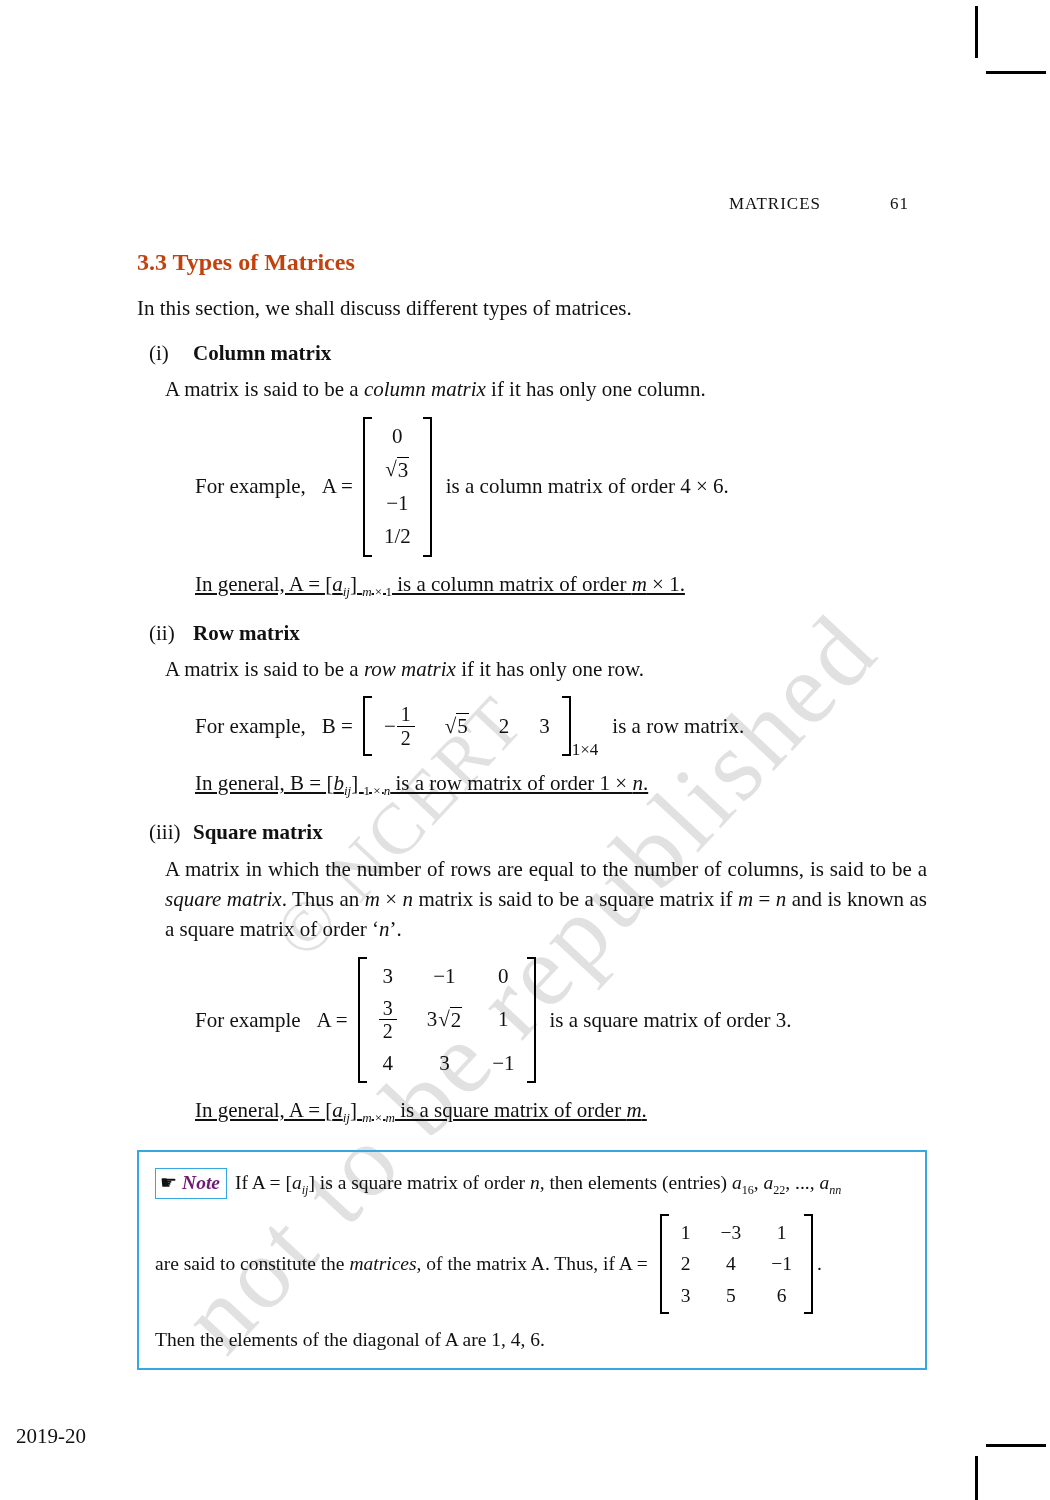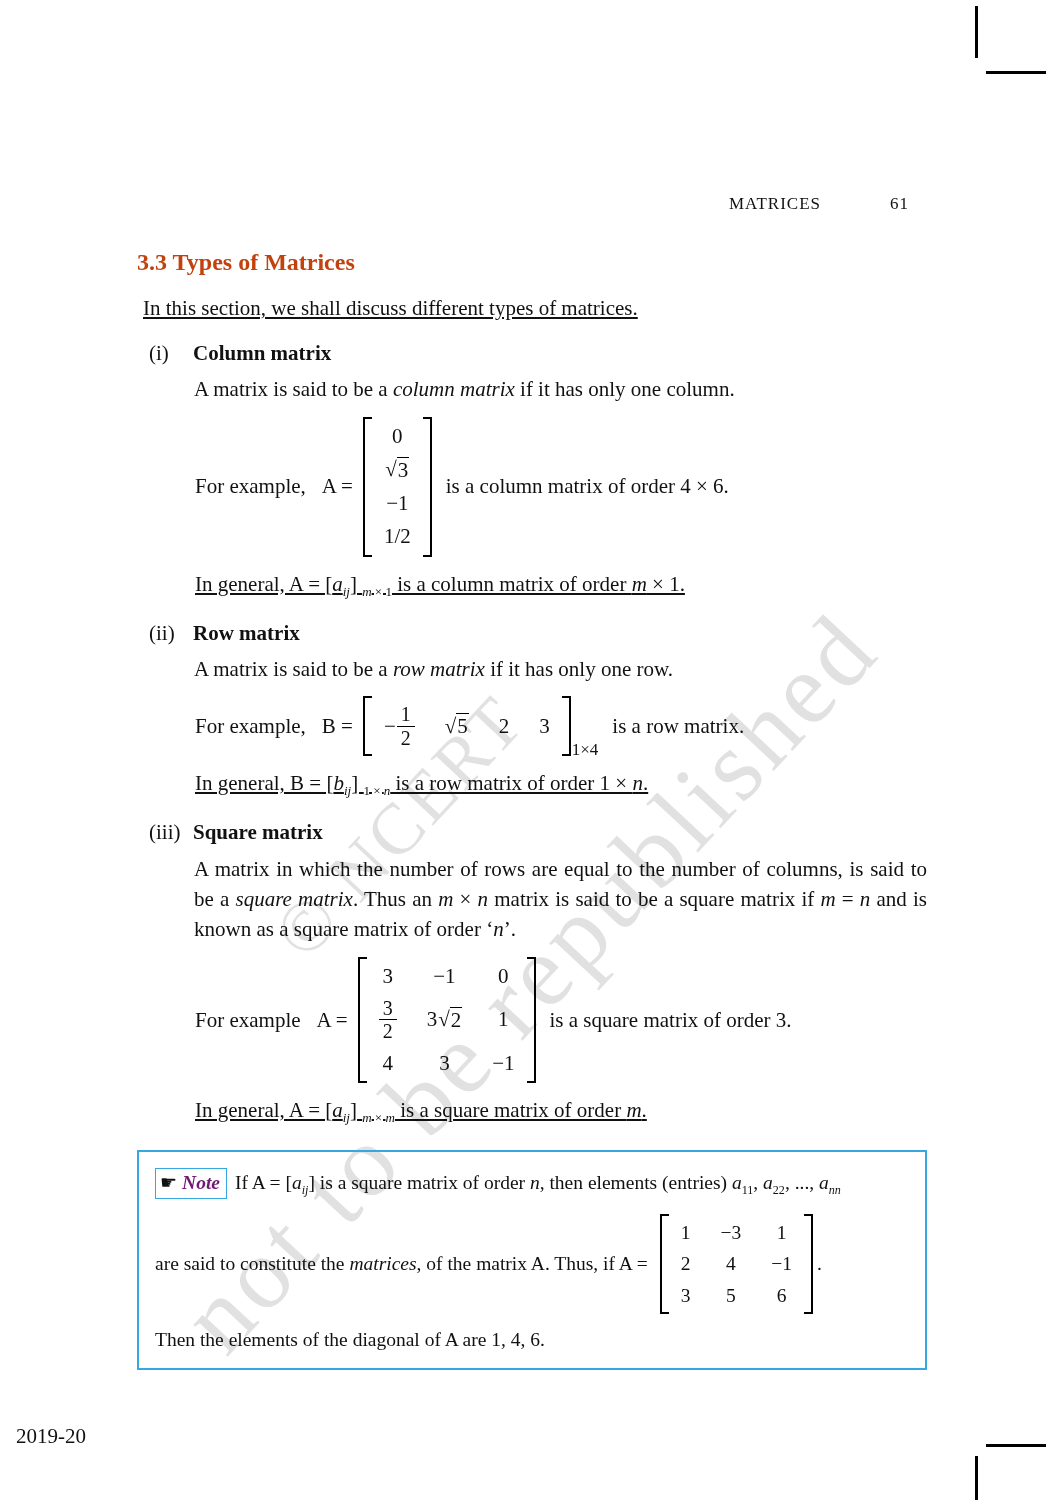--- a/index.html
+++ b/index.html
@@ -15,25 +15,25 @@
   
   .crop { position:absolute; background:#000; z-index:2; }
   .crop-tr-v { left:975px; top:6px;    width:3px;  height:52px; }
   .crop-tr-h { left:986px; top:71px;   width:60px; height:3px;  }
   .crop-br-h { left:986px; top:1444px; width:60px; height:3px;  }
   .crop-br-v { left:975px; top:1456px; width:3px;  height:44px; }
   
   .content { position:absolute; left:137px; top:192px; width:790px; font-size:21px; z-index:1; line-height:1.45; }
   .running-head { display:flex; justify-content:flex-end; gap:69px; font-size:17px; letter-spacing:1px; padding-right:18px; margin-bottom:28px; }
   .sec-heading { color:#c2410c; font-size:24px; font-weight:bold; margin-bottom:14px; }
-  .intro { margin-left:6px; margin-bottom:14px;text-decoration:underline; }
+  .intro { margin-bottom:14px; }
   .item-head { margin-bottom:6px; }
   .item-num { display:inline-block; width:56px; padding-left:12px; }
   .item-title { font-weight:bold; }
-  .para { margin-left:57px; margin-bottom:8px; text-align:justify; }
+  .para { margin-left:28px; margin-bottom:8px; text-align:justify; }
   .gen { margin:10px 0 16px 58px;text-decoration:underline; }
   .ex-row { display:flex; align-items:center; margin:12px 0 12px 58px; }
   .ex-prefix { }
   .ex-lhs { margin-left:16px; margin-right:6px; }
   .ex-suffix { margin-left:10px; }
   
   .matrix { display:inline-flex; align-items:stretch; margin:0 4px; }
   .m-br { width:9px; flex:none; }
   .m-left  { border-left:2.4px solid #000; border-top:2.4px solid #000; border-bottom:2.4px solid #000; }
   .m-right { border-right:2.4px solid #000; border-top:2.4px solid #000; border-bottom:2.4px solid #000; }
@@ -180,21 +180,21 @@
   </div>
 
   <p class="gen"><span>In general, A = [</span><span class="i">a</span><span class="isub">ij</span><span>] </span><span class="isub">m</span><span class="sub"> × </span><span class="isub">m</span><span> is a square matrix of order </span><span class="i">m</span><span>.</span></p>
 
   <div class="note-box">
     <div class="note-line1">
       <span class="note-label">
         <span class="hand">☛</span>
         <span class="lbl">Note</span>
       </span>
-      <span><span>If A = [</span><span class="i">a</span><span class="isub">ij</span><span>] is a square matrix of order </span><span class="i">n</span><span>, then elements (entries) </span><span class="i">a</span><span class="sub">11</span><span>, </span><span class="i">a</span><span class="sub">22</span><span>, ..., </span><span class="i">a</span><span class="isub">nn</span></span>
+      <span><span>If A = [</span><span class="i">a</span><span class="isub">ij</span><span>] is a square matrix of order </span><span class="i">n</span><span>, then elements (entries) </span><span class="i">a</span><span class="sub">16</span><span>, </span><span class="i">a</span><span class="sub">22</span><span>, ..., </span><span class="i">a</span><span class="isub">nn</span></span>
     </div>
     <div class="note-line2">
       <span><span>are said to constitute the </span><span class="i">matrices</span><span>, of the matrix A. Thus, if  A =</span></span>
       <span class="nmatrix-wrap">
         <span class="matrix">
           <span class="m-br m-left"></span>
           <span class="m-grid" style="grid-template-columns: repeat(3, auto);">
               <span class="cell">1</span>
               <span class="cell">−3</span>
               <span class="cell">1</span>

